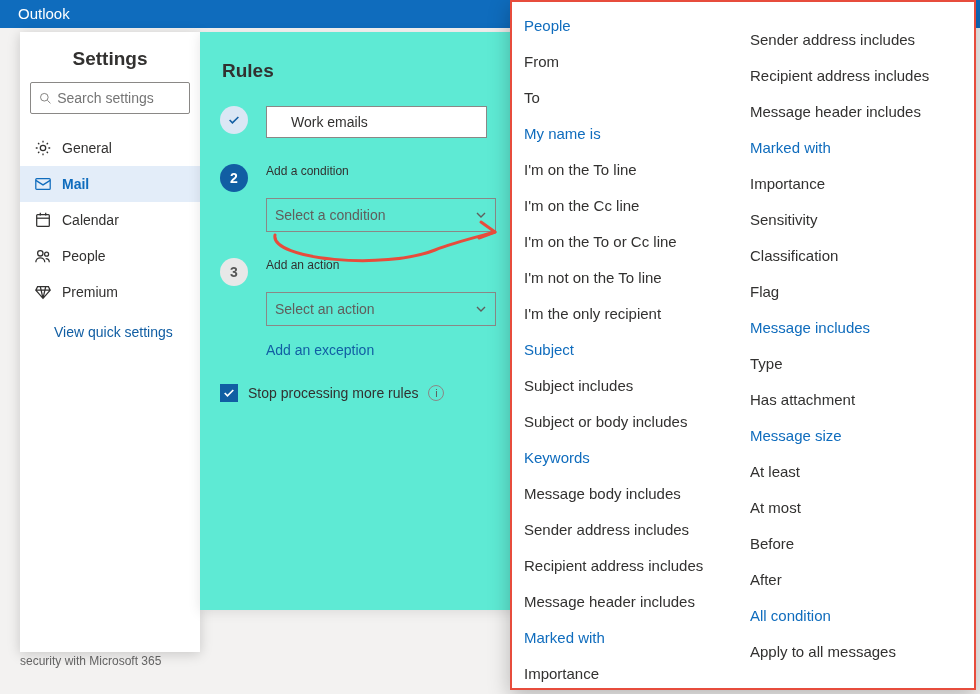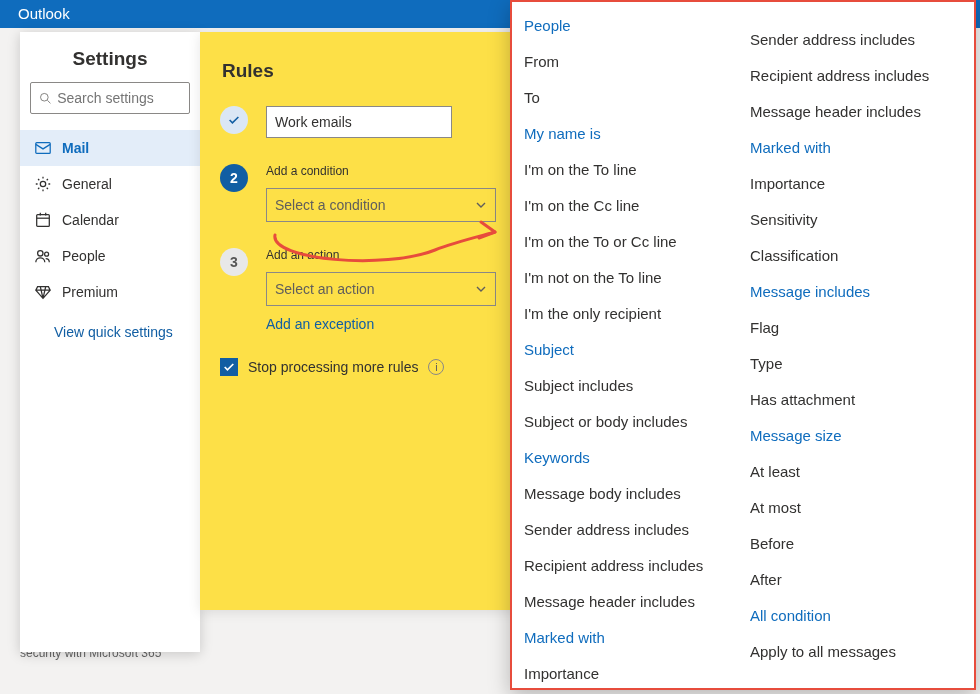--- a/index.html
+++ b/index.html
@@ -9,80 +9,80 @@
   .settings-title { font-size: 19px; font-weight: 600; padding: 16px 14px 12px; text-align: center; }
   .search-wrap { padding: 0 10px 10px; }
   .search-box { display: flex; align-items: center; border: 1px solid #8a8886; border-radius: 2px; height: 32px; padding: 0 8px; }
   .search-box svg { width: 14px; height: 14px; margin-right: 6px; stroke: #605e5c; }
   .search-box input { border: none; outline: none; font-size: 14px; width: 100%; color: #1d4ed8; }
   .nav-list { list-style: none; margin-top: 6px; }
   .nav-item { display: flex; align-items: center; height: 36px; padding: 0 14px; cursor: pointer; color: #323130; }
   .nav-item.active { background: #e3edf9; color: #0f6cbd; font-weight: 600; }
   .nav-item .ico { width: 18px; height: 18px; margin-right: 10px; stroke: currentColor; fill: none; stroke-width: 1.4; }
   .quick-link { color: #115ea3; padding: 14px 14px 0 34px; font-size: 14px; cursor: pointer; }
-  .rules-panel { position: absolute; top: 32px; left: 200px; width: 508px; background: #fde047; box-shadow: 0 2px 12px rgba(0,0,0,.1); height: 578px; padding: 22px 20px; }
+  .rules-panel { position: absolute; top: 32px; left: 200px; width: 508px; background: #5eead4; box-shadow: 0 2px 12px rgba(0,0,0,.1); height: 578px; padding: 22px 20px; }
   .rules-title { font-size: 19px; font-weight: 600; margin: 6px 0 24px 2px; }
   .step { display: flex; align-items: flex-start; margin-bottom: 26px; }
   .step-badge { width: 28px; height: 28px; border-radius: 50%; display: flex; align-items: center; justify-content: center; font-size: 14px; font-weight: 600; margin-right: 18px; flex-shrink: 0; }
   .badge-check { background: #dbe7f5; color: #115ea3; }
   .badge-blue  { background: #115ea3; color: #fff; }
   .badge-gray  { background: #e8e8e8; color: #555; }
   .step-body { flex: 1; }
   .step-label { font-size: 12px; margin-bottom: 10px; }
-  .select-box { width: 230px; height: 22px; border: 1px solid #8a8886; display: flex; align-items: center; justify-content: space-between; padding: 16px 8px; color: #605e5c; cursor: pointer; position: relative; }
+  .select-box { width: 230px; height: 22px; border: 1px solid #8a8886; display: flex; align-items: center; justify-content: space-between; padding: 16px 8px; color: #605e5c; cursor: pointer; position: relative; margin-top: 20px; }
   .select-box .chev { width: 12px; height: 12px; stroke: #605e5c; }
-  .rule-name-input { width: 186px; height: 32px; border: 1px solid #8a8886; padding: 0 8px; font-size: 14px; color: #323130; outline: none; }
-  .exception-link { color: #115ea3; font-size: 14px; margin-top: 10px; cursor: pointer; display: inline-block; }
+  .rule-name-input { width: 221px; height: 32px; border: 1px solid #8a8886; padding: 0 24px; font-size: 14px; color: #323130; outline: none; }
+  .exception-link { color: #115ea3; font-size: 14px; margin-top: 16px; cursor: pointer; display: inline-block; }
   .stop-row { display: flex; align-items: center; margin-top: 20px; }
   .checkbox { width: 18px; height: 18px; border: 1px solid #115ea3; background: #115ea3; display: flex; align-items: center; justify-content: center; margin-right: 10px; }
   .checkbox svg { width: 12px; height: 12px; stroke: #fff; stroke-width: 2; fill: none; }
   .info-icon { width: 16px; height: 16px; border: 1px solid #8a8886; border-radius: 50%; margin-left: 10px; display: flex; align-items: center; justify-content: center; font-size: 11px; color: #605e5c; }
 
   .dropdown { position: absolute; top: 0; left: 510px; width: 466px; height: 690px; border: 2px solid #e74c3c; background: #fff; box-shadow: 0 6px 20px rgba(0,0,0,.25); display: flex; }
   .dd-col { padding: 6px 0; }
   .dd-col.left  { width: 226px; }
   .dd-col.right { width: 236px; padding-top: 20px; }
   .dd-item { padding: 0 12px; height: 36px; line-height: 36px; font-size: 15px; color: #323130; cursor: pointer; white-space: nowrap; overflow: hidden; }
   .dd-item.header { color: #0f6cbd; font-weight: 400; }
 
   .annot { position: absolute; pointer-events: none; }
-  .bg-blur { position:absolute; bottom:8px; left:20px; width:400px; height:40px; font-size:12px; color:#666; }
+  .bg-blur { position:absolute; bottom:0; left:20px; width:400px; height:40px; font-size:12px; color:#666; }
 </style>
 </head>
 <body>
 
 <div class="appbar">Outlook</div>
 
 <div class="bg-blur">security with Microsoft 365</div>
 
 <div class="settings-panel">
   <div class="settings-title">Settings</div>
   <div class="search-wrap">
     <div class="search-box">
       <svg viewBox="0 0 16 16" fill="none">
           <circle cx="7" cy="7" r="5"></circle>
           <line x1="11" y1="11" x2="15" y2="15"></line>
         </svg>
       <input placeholder="Search settings" style="">
     </div>
   </div>
   <ul class="nav-list">
+    <li class="nav-item">
+      <svg class="ico" viewBox="0 0 20 20">
+          <circle cx="10" cy="10" r="3"></circle>
+          <path d="M10 2v2M10 16v2M2 10h2M16 10h2M4.5 4.5l1.4 1.4M14.1 14.1l1.4 1.4M4.5 15.5l1.4-1.4M14.1 5.9l1.4-1.4"></path>
+        </svg>
+      <span>General</span>
+    </li>
     <li class="nav-item active">
       <svg class="ico" viewBox="0 0 20 20">
           <rect x="2" y="4" width="16" height="12" rx="1"></rect>
           <path d="M2 6l8 5 8-5"></path>
         </svg>
       <span>Mail</span>
-    </li>
-    <li class="nav-item">
-      <svg class="ico" viewBox="0 0 20 20">
-          <circle cx="10" cy="10" r="3"></circle>
-          <path d="M10 2v2M10 16v2M2 10h2M16 10h2M4.5 4.5l1.4 1.4M14.1 14.1l1.4 1.4M4.5 15.5l1.4-1.4M14.1 5.9l1.4-1.4"></path>
-        </svg>
-      <span>General</span>
     </li>
     <li class="nav-item">
       <svg class="ico" viewBox="0 0 20 20">
           <rect x="3" y="4" width="14" height="13" rx="1"></rect>
           <line x1="3" y1="8" x2="17" y2="8"></line>
           <line x1="7" y1="2" x2="7" y2="5"></line>
           <line x1="13" y1="2" x2="13" y2="5"></line>
         </svg>
       <span>Calendar</span>
     </li>
@@ -180,22 +180,22 @@
       <div class="dd-item">Importance</div>
     </div>
   <div class="dd-col right" id="dd-right">
       <div class="dd-item">Sender address includes</div>
       <div class="dd-item">Recipient address includes</div>
       <div class="dd-item">Message header includes</div>
       <div class="dd-item header">Marked with</div>
       <div class="dd-item">Importance</div>
       <div class="dd-item">Sensitivity</div>
       <div class="dd-item">Classification</div>
+      <div class="dd-item">Flag</div>
       <div class="dd-item header">Message includes</div>
-      <div class="dd-item">Flag</div>
       <div class="dd-item">Type</div>
       <div class="dd-item">Has attachment</div>
       <div class="dd-item header">Message size</div>
       <div class="dd-item">At least</div>
       <div class="dd-item">At most</div>
       <div class="dd-item">Before</div>
       <div class="dd-item">After</div>
       <div class="dd-item header">All condition</div>
       <div class="dd-item">Apply to all messages</div>
     </div>

